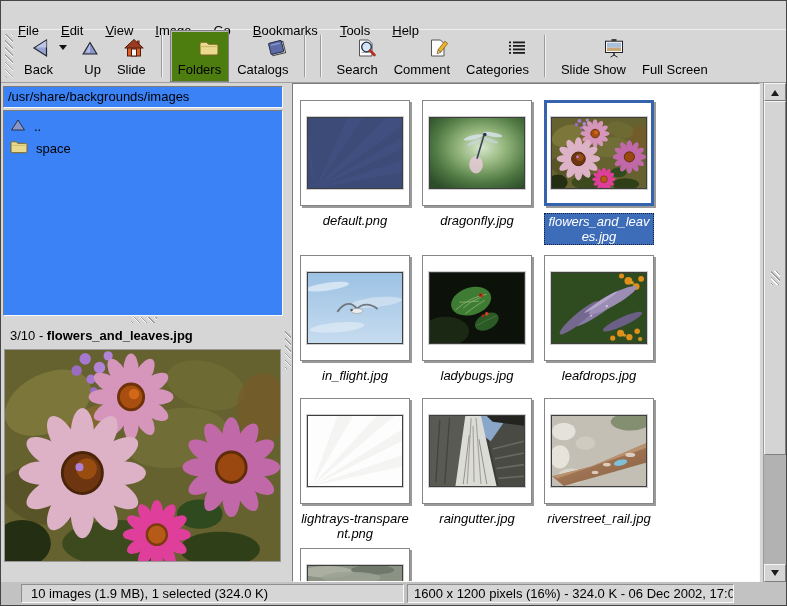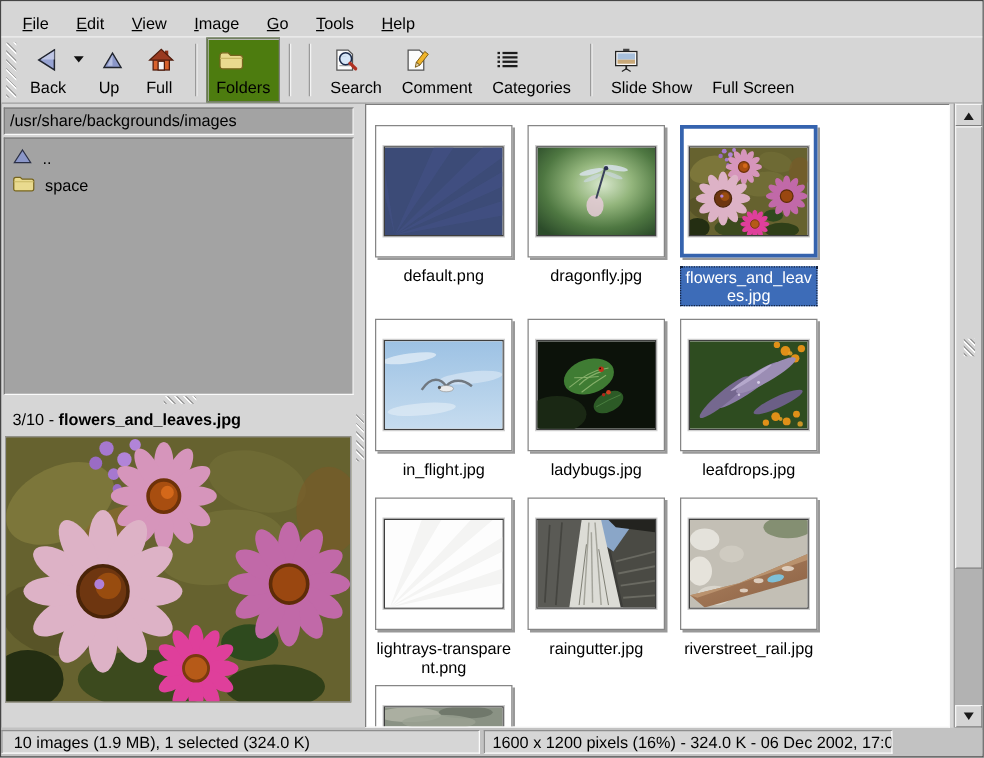--- a/index.html
+++ b/index.html
@@ -5,61 +5,61 @@
   * { margin:0; padding:0; box-sizing:border-box; }
   html,body { background:#888; }
   .win {
     position:relative; width:787px; height:606px;
     background:#d6d6d6; border:1px solid #454545;
     font-family:"Liberation Sans", sans-serif; font-size:13px; color:#000;
     overflow:hidden;
   }
   
   .menubar { height:28px; display:flex; align-items:stretch; padding-left:6px; background:#d6d6d6; }
-  .menu-item { display:inline-block; line-height:28px; padding:4px 11px; cursor:default; }
+  .menu-item { display:inline-block; line-height:28px; padding:16px 11px; cursor:default; }
   .menu-item::first-letter { text-decoration:underline; }
   
   .toolbar { height:54px; display:flex; align-items:stretch; padding:0 3px;
              border-top:1px solid #efefef; border-bottom:1px solid #9e9e9e; background:#d6d6d6; }
   .tool-handle { width:8px; margin:4px 3px 4px 1px;
       background:repeating-linear-gradient(45deg,#fbfbfb 0 1px,#a5a5a5 1px 2px,#d6d6d6 2px 5px); }
-  .tbtn { display:flex; flex-direction:column; align-items:flex-start; justify-content:flex-end;
+  .tbtn { display:flex; flex-direction:column; align-items:flex-end; justify-content:flex-end;
           gap:2px; padding:3px 7px 4px; border:1px solid transparent; }
   .tbtn svg { display:block; }
   .tbtn .tlabel { font-size:13px; white-space:nowrap; }
   .tbtn.disabled .tlabel { color:#8f8f8f; }
   .tbtn.active { border:1px solid #808080; background:#4d7c0f;
                  box-shadow:inset 1px 1px 0 #b9b9b9; }
   .ddbtn { align-self:center; margin:-14px 2px 0 -4px; padding:2px; }
   .ddarrow { width:0; height:0; border:4px solid transparent; border-top:5px solid #101010; }
   .tsep { width:2px; margin:5px 7px; border-left:1px solid #9a9a9a; border-right:1px solid #f3f3f3; }
   
   .content { display:flex; height:499px; }
   .leftpanel { width:283px; display:flex; flex-direction:column; padding:3px 0 0 2px; }
-  .sunken { border:1px solid; border-color:#7d7d7d #fafafa #fafafa #7d7d7d; background:#a3a3a3; }
+  .sunken { border:1px solid; border-color:#7d7d7d #fafafa #fafafa #7d7d7d; background:#3b82f6; }
   .location-entry { height:22px; width:280px; padding:2px 4px; line-height:16px;
                     white-space:nowrap; overflow:hidden; }
   .folderlist { width:280px; height:206px; margin-top:2px; padding:4px 2px; overflow:hidden; }
   .folder-row { display:flex; align-items:center; gap:8px; padding:2px 4px; height:22px; }
   .pane-handle-h { height:8px; display:flex; justify-content:center; align-items:center; }
   .grip-h { width:26px; height:6px;
       background:repeating-linear-gradient(45deg,#fbfbfb 0 1px,#9f9f9f 1px 2px,#d6d6d6 2px 5px); }
   .infoline { height:24px; line-height:24px; padding-left:7px; white-space:pre; overflow:hidden; }
   .infoline b { font-weight:bold; }
   .previewbox { width:277px; height:213px; margin:1px 0 0 1px; border:1px solid #979797; background:#66622f; }
   .previewbox svg { display:block; }
   .splitter-v { width:8px; display:flex; flex-direction:column; align-items:center; }
   .grip-v { margin-top:248px; width:6px; height:38px;
       background:repeating-linear-gradient(45deg,#fbfbfb 0 1px,#9f9f9f 1px 2px,#d6d6d6 2px 5px); }
   
   .viewpane { flex:1; position:relative; overflow:hidden;
       border:1px solid; border-color:#7d7d7d #fafafa #fafafa #7d7d7d; background:#fff; }
   .grid { position:absolute; inset:0; display:grid;
           grid-template-columns:repeat(3,122px); grid-template-rows:155px 143px 150px 150px;
-          padding:16px 0 0 7px; justify-items:start; }
+          padding:16px 0 0 7px; justify-items:start;font-style:italic; }
   .card { width:110px; height:106px; background:#fff; border:1px solid #868686;
           box-shadow:2px 2px 0 rgba(70,70,70,.55); }
   .card.selected { border:3px solid #3563ae; box-shadow:2px 2px 0 rgba(70,70,70,.55); }
   .thumb { display:block; width:96px; height:72px; margin:16px auto 0;
            border:1px solid #3e3e3e; box-shadow:0 0 0 1px #cfcfcf; }
   .card.selected .thumb { margin-top:14px; }
   .glabel { width:110px; margin-top:7px; text-align:center; font-size:13px; line-height:15px;
             word-break:break-all; }
   .glabel.selected { background:#3d6cb8; color:#fff; border:1px dotted #13213d; }
   .sgap { width:3px; background:#d6d6d6; }
@@ -70,21 +70,21 @@
           display:flex; align-items:center; justify-content:center; }
   .arr-up { width:0; height:0; border:4px solid transparent; border-bottom:6px solid #1a1a1a; margin-top:-3px;}
   .arr-dn { width:0; height:0; border:4px solid transparent; border-top:6px solid #1a1a1a; margin-bottom:-3px;}
   .strough { flex:1; position:relative; }
   .sthumb { position:absolute; top:0; left:0; right:0; height:354px; background:#d4d4d4;
             border:1px solid; border-color:#f5f5f5 #7f7f7f #7f7f7f #f5f5f5;
             display:flex; align-items:center; justify-content:center; }
   .sgrip { width:9px; height:14px;
       background:repeating-linear-gradient(45deg,#fbfbfb 0 1px,#9f9f9f 1px 2px,#d4d4d4 2px 4px); }
   
-  .statusbar { height:23px; display:flex; gap:3px; padding:2px 0; background:#c2c2c2; }
+  .statusbar { height:23px; display:flex; gap:3px; padding:2px 20px; background:#c2c2c2; }
   .sseg { border:1px solid; border-color:#8e8e8e #fbfbfb #fbfbfb #8e8e8e; background:#d6d6d6;
           line-height:17px; padding:0 9px; white-space:nowrap; overflow:hidden; }
   .sseg1 { width:383px; }
   .sseg2 { width:327px; padding:0 6px; }
   .sfill { flex:1; background:#c2c2c2; }
 </style>
 </head>
 <body>
 
 <svg width="0" height="0" style="position:absolute" aria-hidden="true">
@@ -151,20 +151,21 @@
 </svg>
 
 <div class="win">
 
   <div class="menubar">
     <span class="menu-item">File</span>
     <span class="menu-item">Edit</span>
     <span class="menu-item">View</span>
     <span class="menu-item">Image</span>
     <span class="menu-item">Go</span>
+    <span class="menu-item">Bookmarks</span>
     <span class="menu-item">Tools</span>
     <span class="menu-item">Help</span>
   </div>
 
   <div class="toolbar">
     <div class="tool-handle"></div>
 
     <div class="tbtn">
       <span>
         <svg viewBox="0 0 24 24" width="26" height="24">
@@ -191,35 +192,47 @@
 
     <div class="tbtn">
       <span>
         <svg viewBox="0 0 24 24" width="24" height="24">
             <rect x="15" y="4.5" width="2.6" height="4.5" fill="#8a3018"></rect>
             <rect x="5.5" y="11" width="13" height="9" fill="#d9622c" stroke="#501c0c"></rect>
             <path d="M2.8 12 L12 3.5 L21.2 12 Z" fill="#9a3a20" stroke="#501c0c"></path>
             <rect x="9.5" y="13" width="5" height="7" fill="#f5f5f5" stroke="#501c0c"></rect>
           </svg>
       </span>
-      <span class="tlabel">Full</span>
+      <span class="tlabel">Slide</span>
     </div>
 
     <div class="tsep"></div>
 
     <div class="tbtn active">
       <span>
         <svg viewBox="0 0 24 24" width="24" height="24">
             <path d="M3 8.5 C3 7 3.8 6.2 5 6.2 L9.5 6.2 L11.5 8.2 L19 8.2 C20.3 8.2 21 9 21 10.2 L21 17 C21 18.3 20.3 19 19 19 L5 19 C3.8 19 3 18.3 3 17 Z" fill="#e9da8f" stroke="#77651f"></path>
             <path d="M3 10.6 L21 10.6" stroke="#c9b865" stroke-width="1"></path>
           </svg>
       </span>
       <span class="tlabel">Folders</span>
     </div>
 
+    <div class="tbtn">
+      <span>
+        <svg viewBox="0 0 24 24" width="24" height="24">
+            <g transform="rotate(-14 12 13)">
+              <rect x="6.5" y="7" width="13" height="11.5" fill="#e6e6e6" stroke="#444"></rect>
+              <rect x="5" y="5.5" width="13" height="11.5" rx="1" fill="#5c6aa6" stroke="#252e4e"></rect>
+              <line x1="7" y1="8" x2="16" y2="8" stroke="#9aa4d0"></line>
+            </g>
+          </svg>
+      </span>
+      <span class="tlabel">Catalogs</span>
+    </div>
 
     <div class="tsep"></div>
 
 
     <div class="tsep"></div>
 
     <div class="tbtn">
       <span>
         <svg viewBox="0 0 24 24" width="24" height="24">
             <path d="M5.5 4 h9 l3.5 3.5 V20 H5.5 Z" fill="#fcfcfc" stroke="#555"></path>

